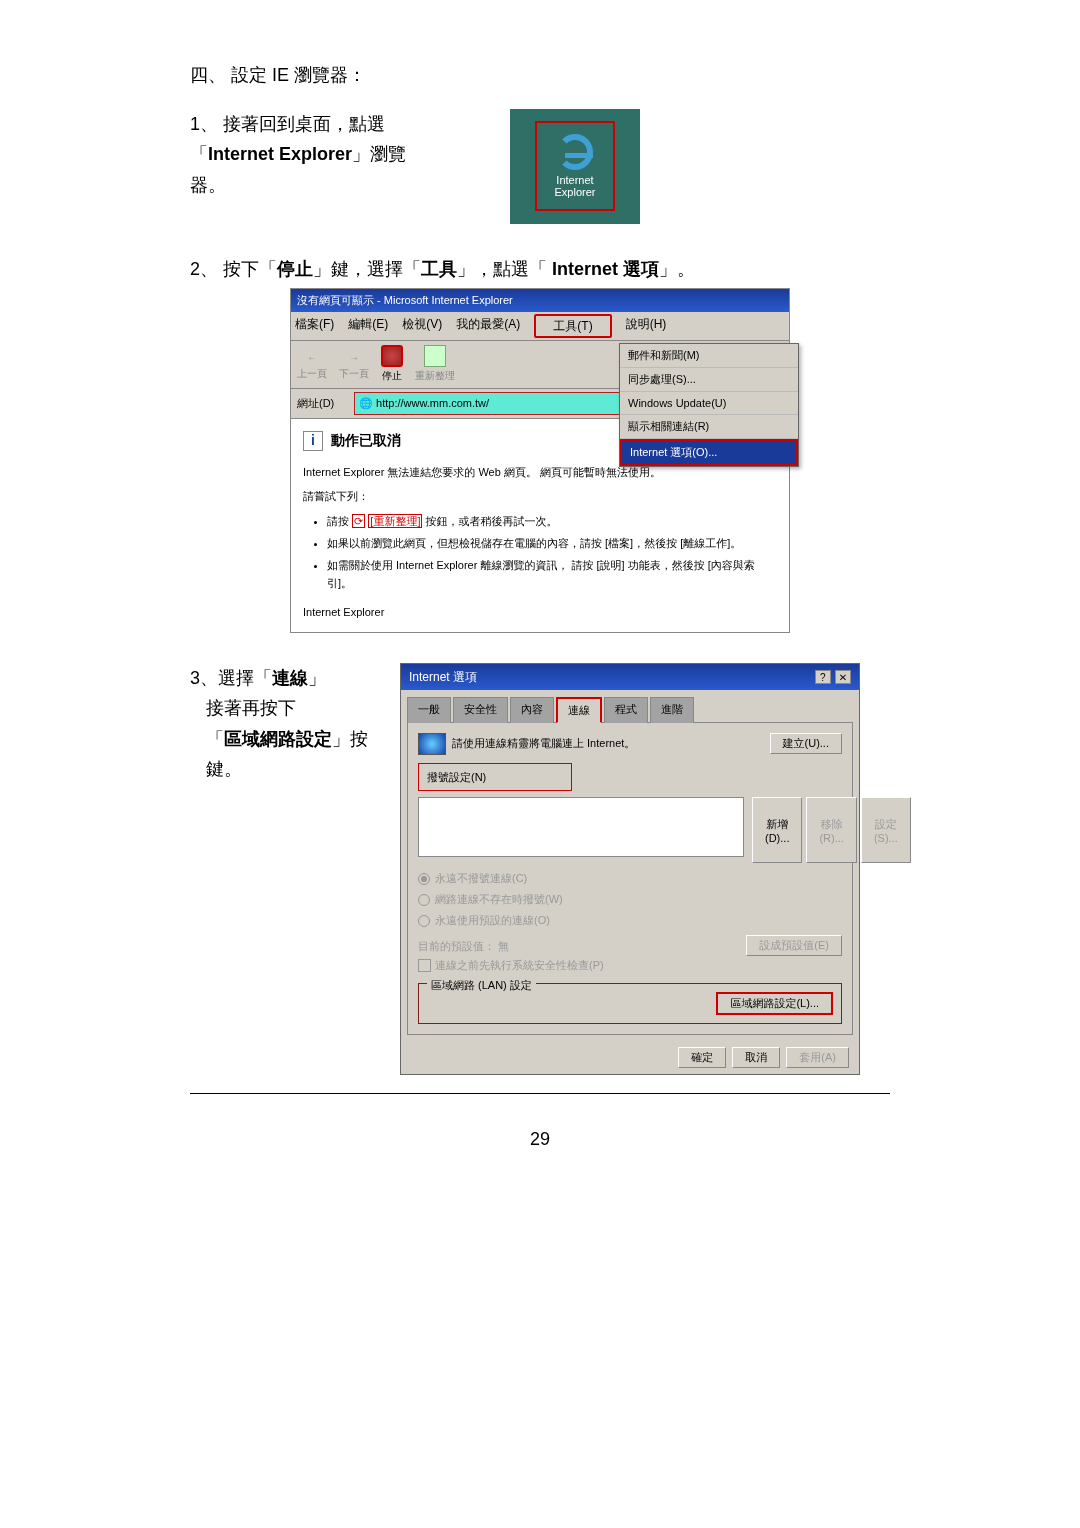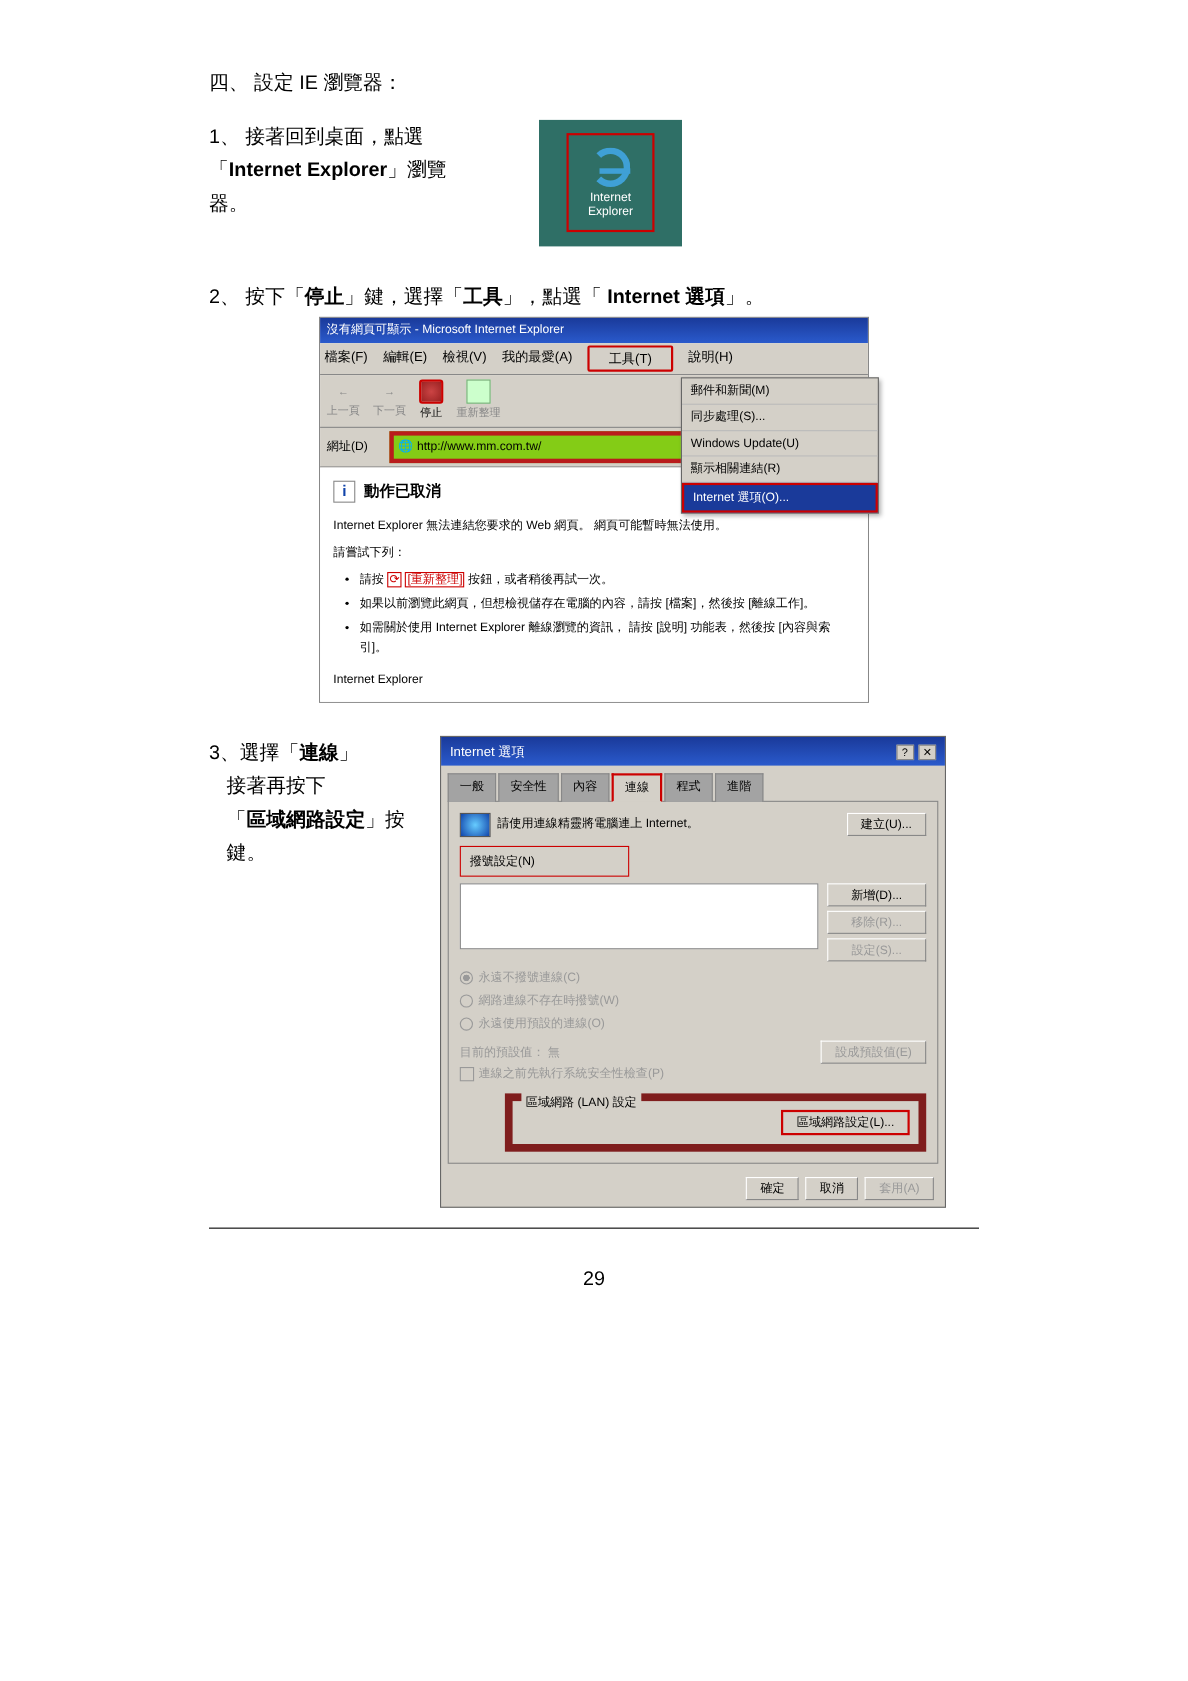--- a/index.html
+++ b/index.html
@@ -29,21 +29,21 @@
       width: 260px;
       padding-right: 18px;
     }
     .step .num { white-space: nowrap; }
     .ie-icon-box {
       width: 130px; height: 115px;
       background: #2f6f66;
       display: flex;
       align-items: center;
       justify-content: center;
-      margin-left: 40px;
+      margin-left: 60px;
     }
     .ie-icon-inner {
       width: 80px; height: 90px;
       border: 2px solid #c00;
       display: flex;
       flex-direction: column;
       align-items: center;
       justify-content: center;
     }
     .ie-e {
@@ -155,22 +155,22 @@
     .ie-address {
       background: #d4d0c8;
       border-bottom: 1px solid #888;
       padding: 3px 6px;
       font-size: 11px;
       display: flex;
       gap: 20px;
       align-items: center;
     }
     .addr-box {
-      background: #84cc16;
-      border: 4px solid #b91c1c;
+      background: #5eead4;
+      border: 1px solid #b91c1c;
       padding: 1px 4px;
       flex: 1;
     }
     .ie-body {
       padding: 10px 12px;
       font-size: 12px;
       background: #fff;
     }
     .ie-body .cancelled {
       display: flex;
@@ -287,21 +287,21 @@
       width: 154px;
     }
     .listbox {
       background: #fff;
       border: 1px solid #888;
       height: 60px;
       margin-bottom: 6px;
     }
     .side-btns {
       display: flex;
-      flex-direction: column;
+      flex-direction: row;
       gap: 4px;
       width: 90px;
     }
     .row-flex { display:flex; gap:8px; }
     .radios { font-size: 11px; color: #999; margin: 6px 0; }
     .radios div { margin: 2px 0; }
     .radios .r::before {
       content:'';
       display:inline-block;
       width:10px; height:10px;
@@ -312,25 +312,24 @@
     }
     .radios .r.sel::before {
       background: radial-gradient(circle, #999 40%, transparent 45%);
     }
     .chk-row { font-size: 11px; color:#999; display:flex; align-items:center; gap:4px; }
     .chk-row::before {
       content:'';
       width:11px;height:11px;border:1px solid #999;display:inline-block;
     }
     .lan-group {
-      border: 7px solid #7f1d1d;
+      border: 1px solid #7f1d1d;
       padding: 8px;
       margin-top: 8px;
       position: relative;
-      margin-left: 41px;
     }
     .lan-group .legend {
       position: absolute;
       top: -8px; left: 8px;
       background: #d4d0c8;
       padding: 0 4px;
       font-size: 11px;
     }
     .lan-group .inner { display:flex; justify-content:flex-end; }
     .dlg-footer {

